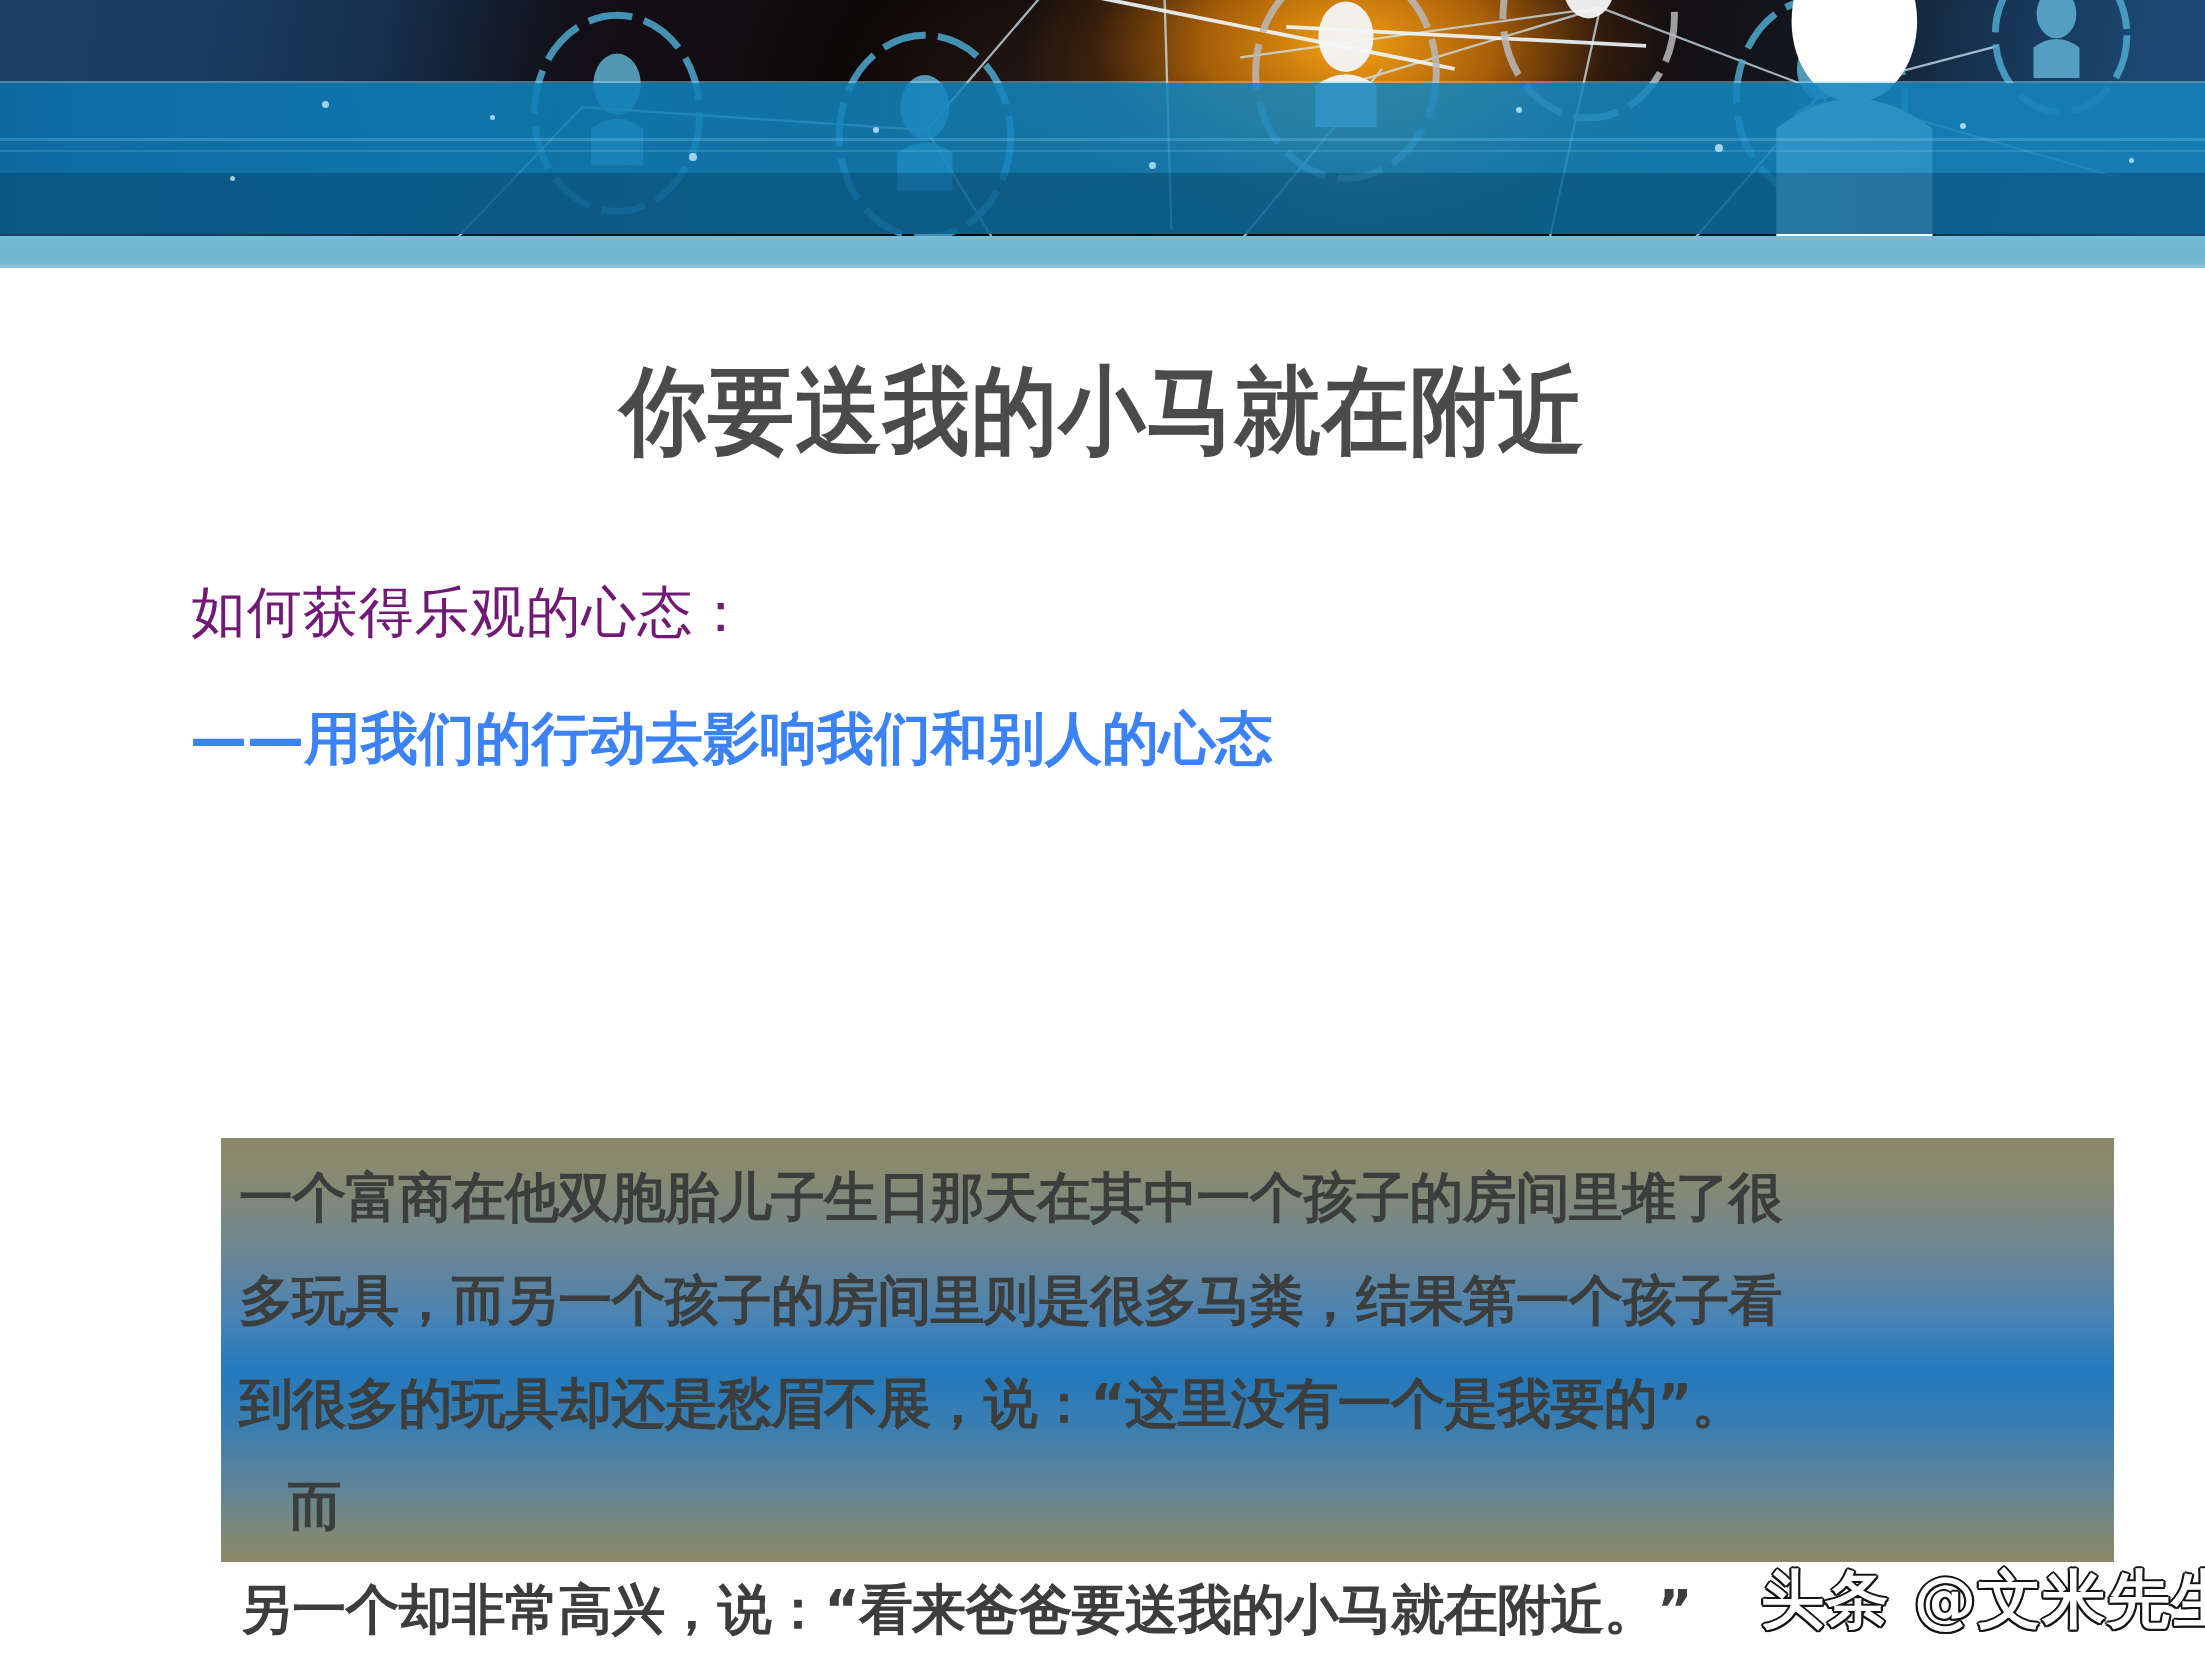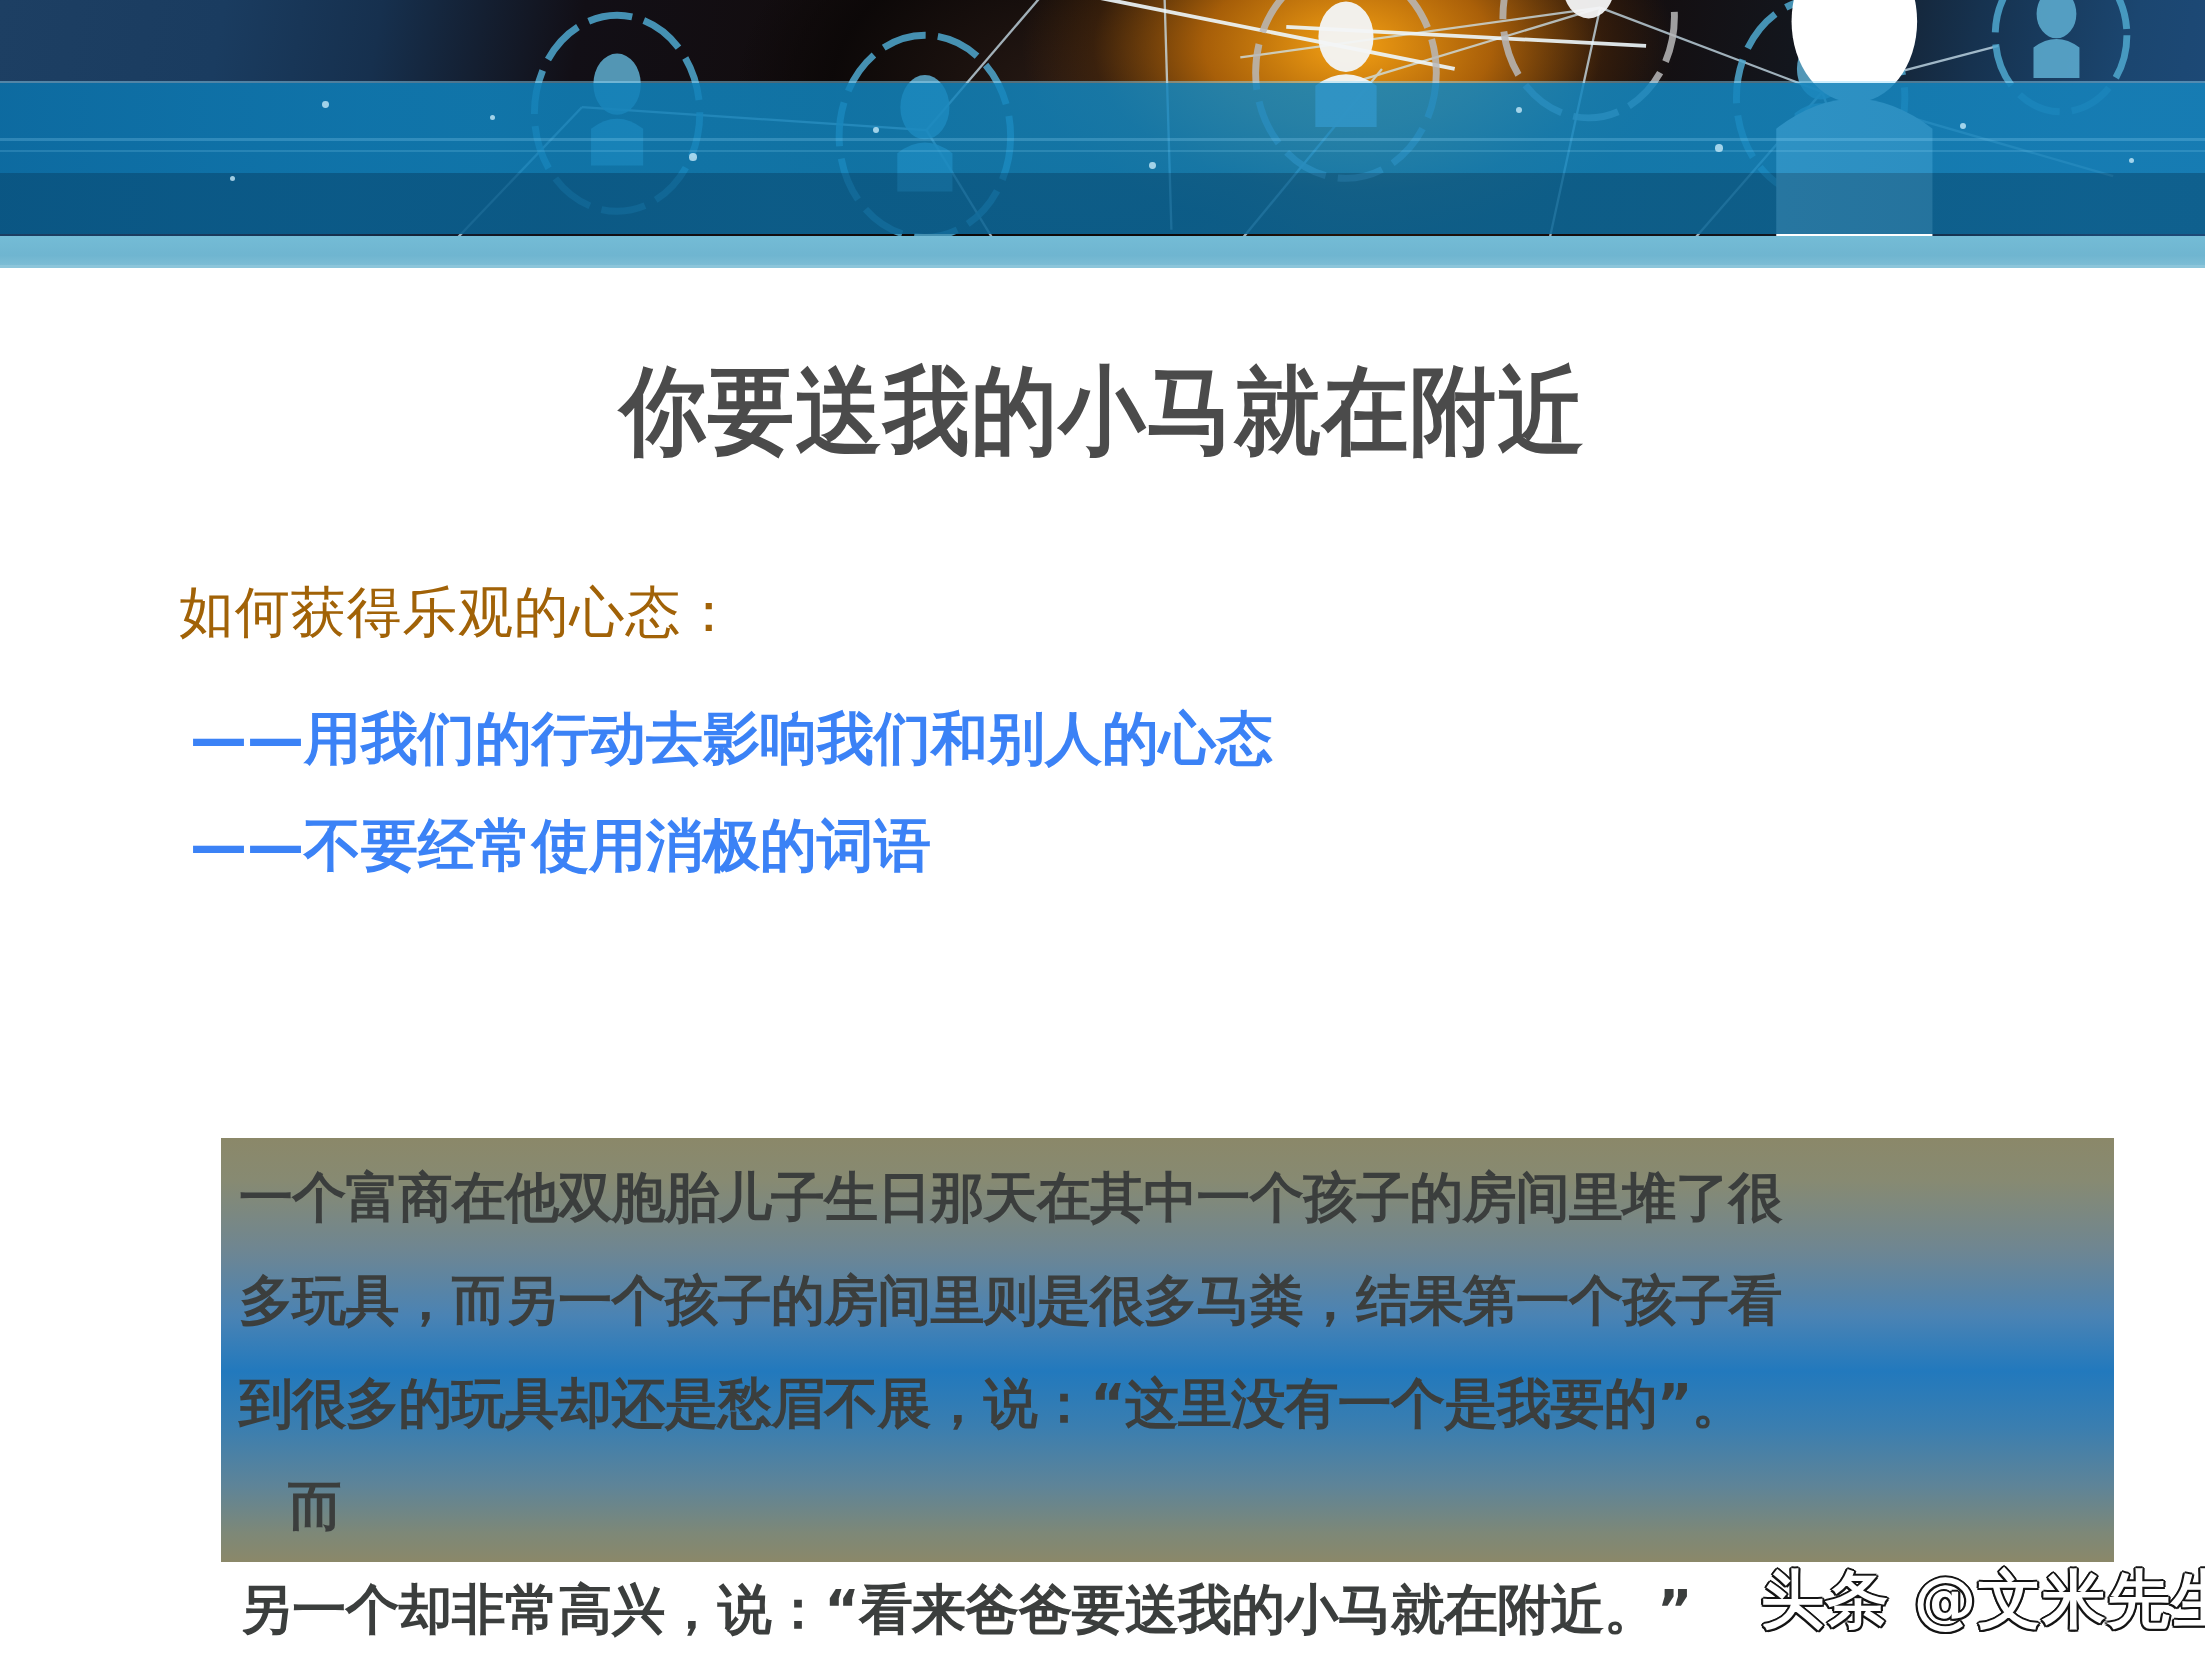--- a/index.html
+++ b/index.html
@@ -105,24 +105,24 @@
     letter-spacing: 1.5px;
     transform: scaleX(0.90);
     transform-origin: 50% 50%;
     white-space: nowrap;
     line-height: 1.05;
   }
 
   
   .lead {
     position: absolute;
-    left: 179px; top: 576px;
+    left: 191px; top: 576px;
     font-family: "DejaVu Serif", "Liberation Serif", serif;
     font-size: 55px;
-    color: #a16207;
+    color: #701a75;
     white-space: nowrap;
     letter-spacing: 0.8px;
   }
 
   
   .bullets {
     position: absolute;
     left: 190px; top: 693px;
     width: 1838px;
   }
@@ -264,21 +264,20 @@
   <div class="speck" style="left:2129px;top:158px;width:5.4px;height:5.4px;"></div>
   <div class="speck" style="left:230px;top:176px;width:5.4px;height:5.4px;"></div>
 </div>
 
 <h1 class="title">你要送我的小马就在附近</h1>
 
 <div class="lead">如何获得乐观的心态：</div>
 
 <div class="bullets">
   <div class="bullet">——用我们的行动去影响我们和别人的心态</div>
-  <div class="bullet">——不要经常使用消极的词语</div>
 </div>
 
 <div class="story-box"></div>
 <div class="story-text">
   <div class="story-line">一个富商在他双胞胎儿子生日那天在其中一个孩子的房间里堆了很</div>
   <div class="story-line">多玩具，而另一个孩子的房间里则是很多马粪，结果第一个孩子看</div>
   <div class="story-line">到很多的玩具却还是愁眉不展，说：“这里没有一个是我要的”。</div>
   <div class="story-line indent">而</div>
   <div class="story-line">另一个却非常高兴，说：“看来爸爸要送我的小马就在附近。”</div>
 </div>

